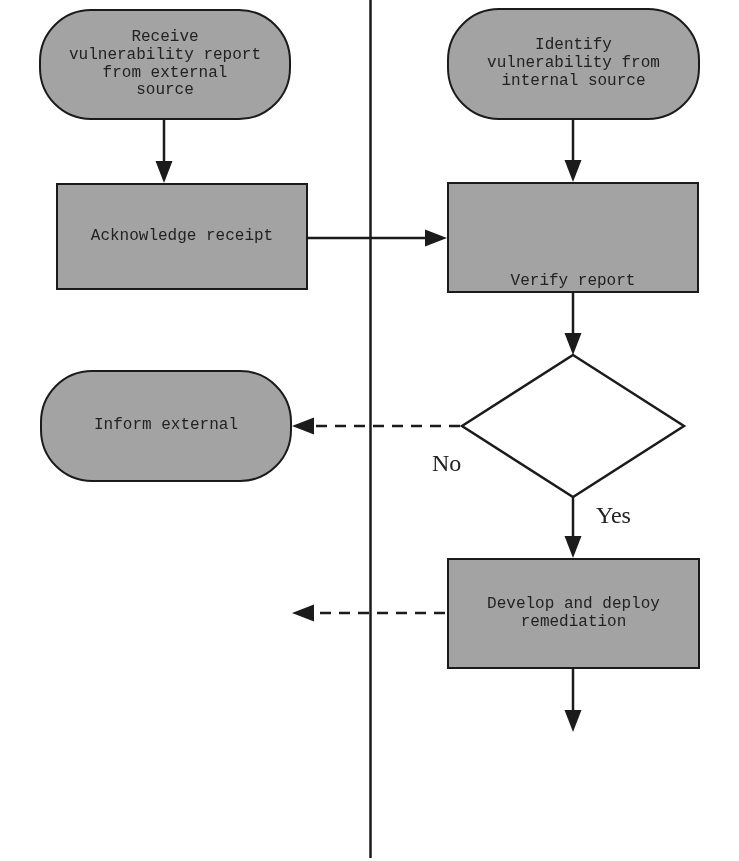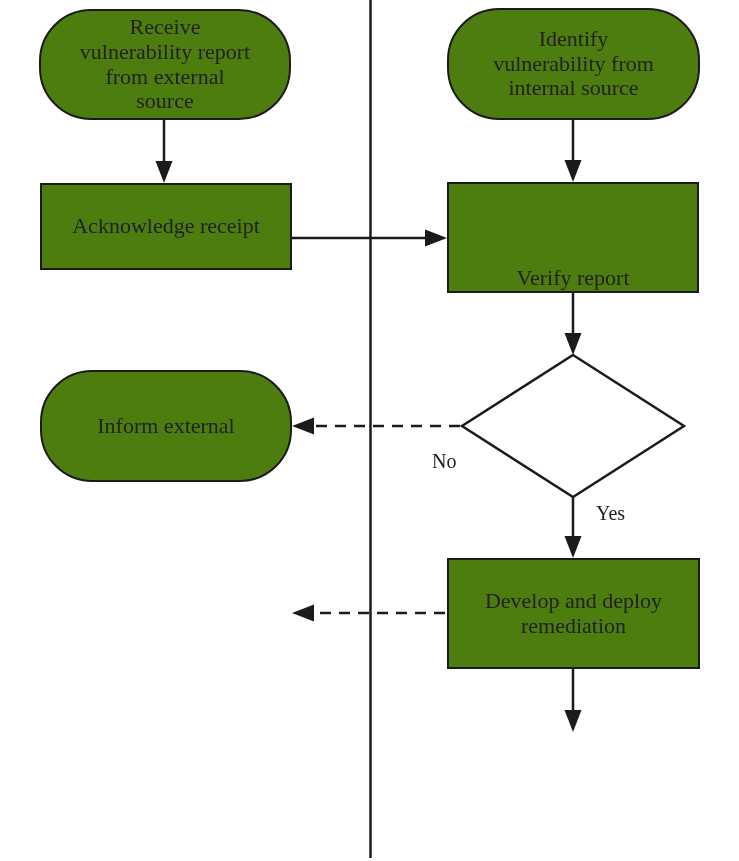--- a/index.html
+++ b/index.html
@@ -34,27 +34,28 @@
   }
   .connector-layer polygon.shape {
     fill: #ffffff;
     stroke: #1b1b1b;
     stroke-width: 2.5;
   }
   .node {
     position: absolute;
     box-sizing: border-box;
     border: 2.5px solid #1b1b1b;
-    background: #4d7c0f;
+    background: #a3a3a3;
     display: flex;
     align-items: center;
     justify-content: center;
     text-align: center;
-    font-size: 22px;
+    font-size: 16px;
     line-height: 1.12;
+    font-family: Liberation Mono, monospace;
   }
   .stadium {
     border-radius: 52px;
   }
   .overlay {
     position: absolute;
     box-sizing: border-box;
     border: none;
     background: transparent;
     display: flex;
@@ -62,21 +63,21 @@
     justify-content: center;
     text-align: center;
     font-size: 22px;
     line-height: 1.12;
   }
   .node span, .overlay span {
     white-space: pre-line;
   }
   .edge-label {
     position: absolute;
-    font-size: 20px;
+    font-size: 24px;
     line-height: 1;
   }
 </style>
 </head>
 <body>
 
 <div class="canvas">
 
   <svg class="connector-layer" width="739" height="861" viewBox="0 0 739 861">
 
@@ -131,21 +132,21 @@
 from external
 source</span>
   </div>
 
   <div class="node stadium" style="left:447px; top:8px; width:253px; height:112px;">
     <span>Identify
 vulnerability from
 internal source</span>
   </div>
 
-  <div class="node" style="left:40px; top:183px; width:252px; height:87px;">
+  <div class="node" style="left:56px; top:183px; width:252px; height:107px;">
     <span>Acknowledge receipt</span>
   </div>
 
   <div class="node" style="left:447px; top:182px; width:252px; height:111px;align-items:flex-end;">
     <span>Verify report</span>
   </div>
 
 
   <div class="node stadium" style="left:40px; top:370px; width:252px; height:112px;">
     <span>Inform external</span>

